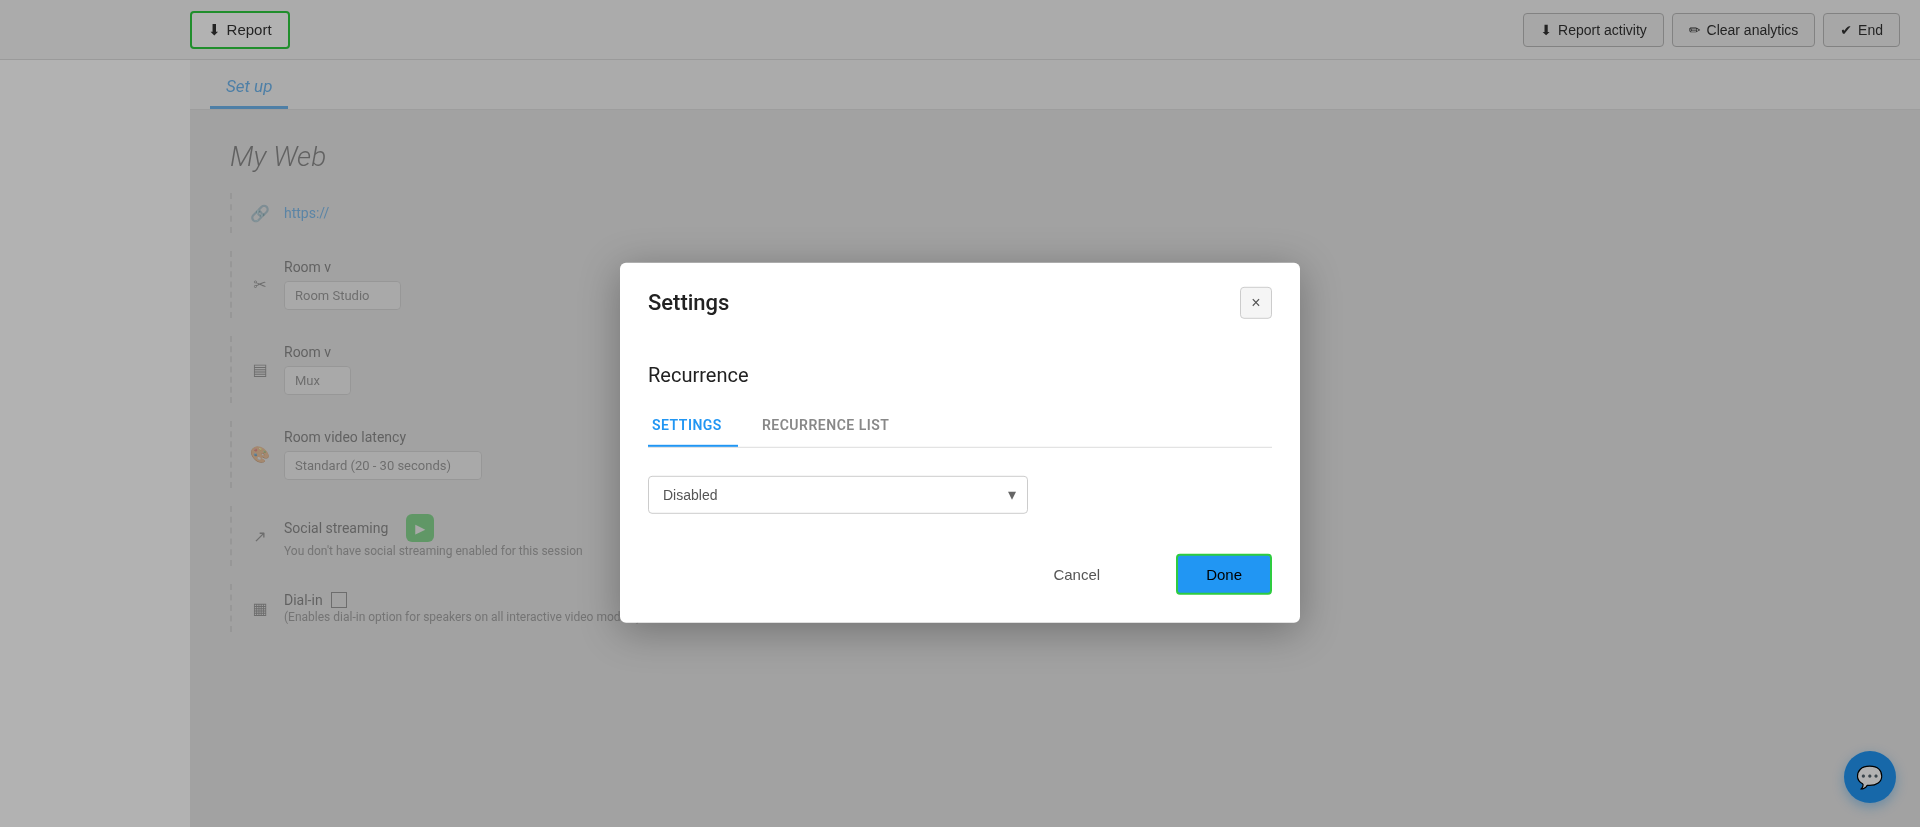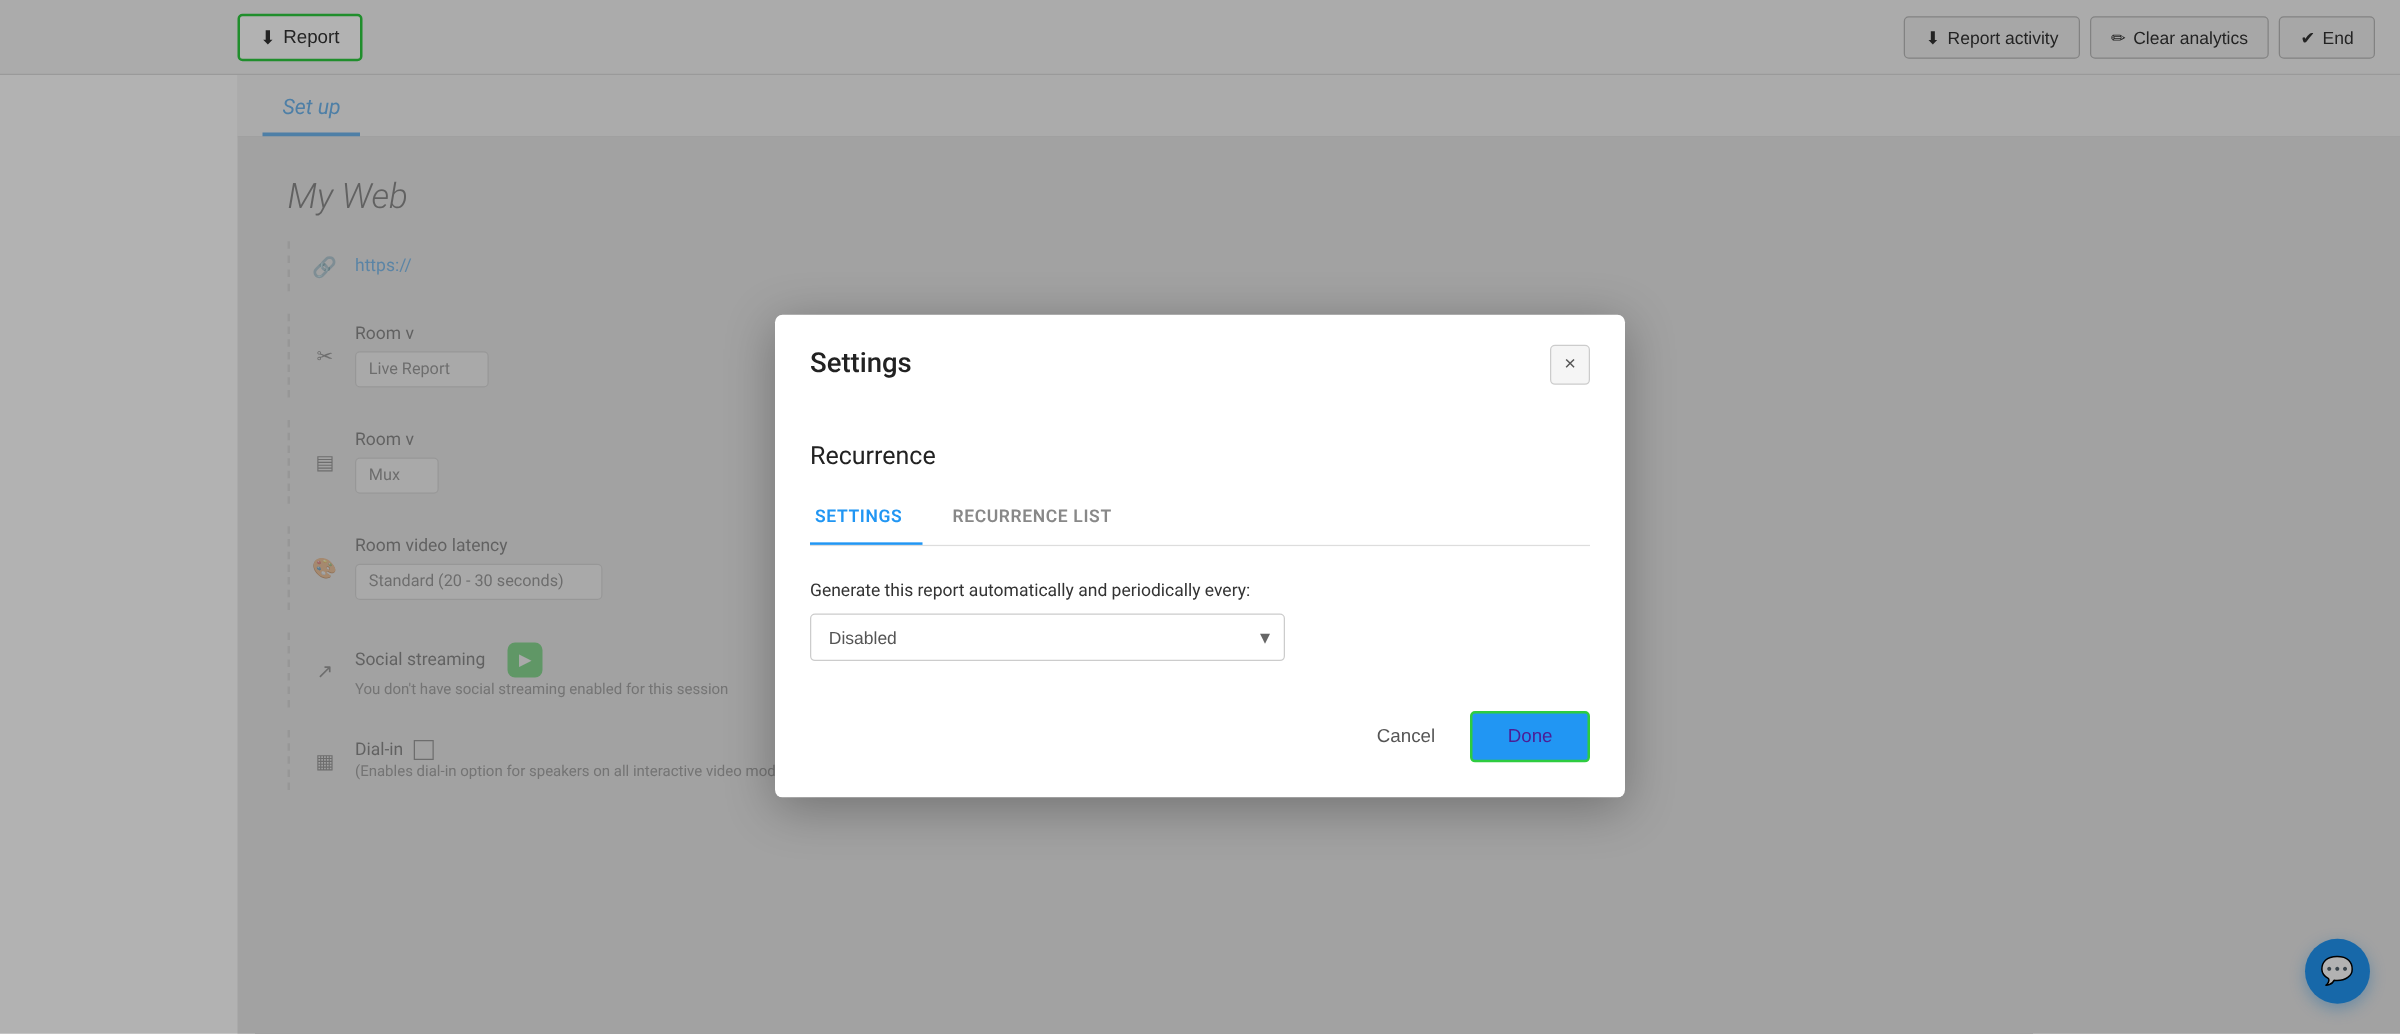--- a/index.html
+++ b/index.html
@@ -305,26 +305,27 @@
       border: none;
       font-size: 15px;
       color: #555;
       cursor: pointer;
       padding: 8px 16px;
     }
 
     .btn-done {
       padding: 10px 28px;
       background: #2196f3;
-      color: #4c1d95;
+      color: #000000;
       border: 2px solid #2ecc40;
       border-radius: 4px;
       font-size: 15px;
       cursor: pointer;
       font-weight: 500;
+      margin-left: 48px;
     }
 
     
     .social-icon {
       display: inline-flex;
       align-items: center;
       justify-content: center;
       width: 28px;
       height: 28px;
       background: #2ecc40;
@@ -393,21 +394,21 @@
 
   <div class="field-row">
     <div class="field-icon">🔗</div>
     <div class="field-link">https://</div>
   </div>
 
   <div class="field-row">
     <div class="field-icon">✂</div>
     <div>
       <div class="field-label">Room v</div>
-      <div class="field-select-bg">Live Report</div>
+      <div class="field-select-bg">Room Studio</div>
     </div>
   </div>
 
   <div class="field-row">
     <div class="field-icon">▤</div>
     <div>
       <div class="field-label">Room v</div>
       <div class="field-select-bg">Mux</div>
     </div>
   </div>
@@ -458,21 +459,20 @@
 
     <div class="modal-tabs">
       <div class="modal-tab active">
         <span>SETTINGS</span>
       </div>
       <div class="modal-tab">
         <span>RECURRENCE LIST</span>
       </div>
     </div>
 
-    <div class="generate-label">Generate this report automatically and periodically every:</div>
 
     <div class="select-wrapper">
       <select class="disabled-select">
         <option>Disabled</option>
         <option>Daily</option>
         <option>Weekly</option>
         <option>Monthly</option>
       </select>
     </div>
   </div>

